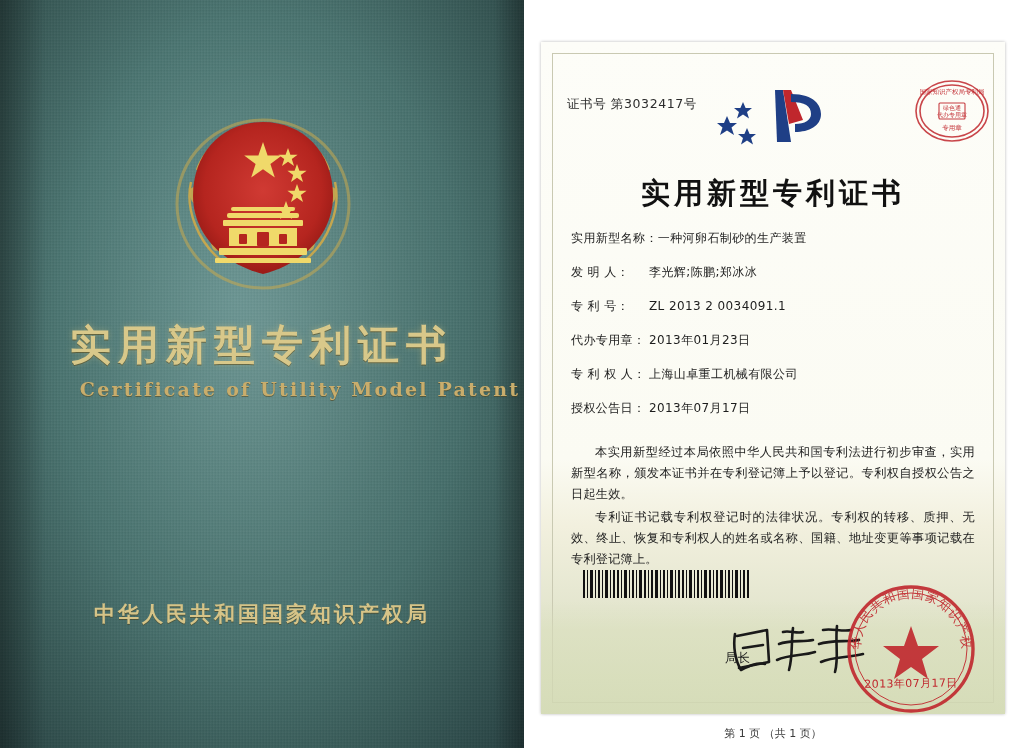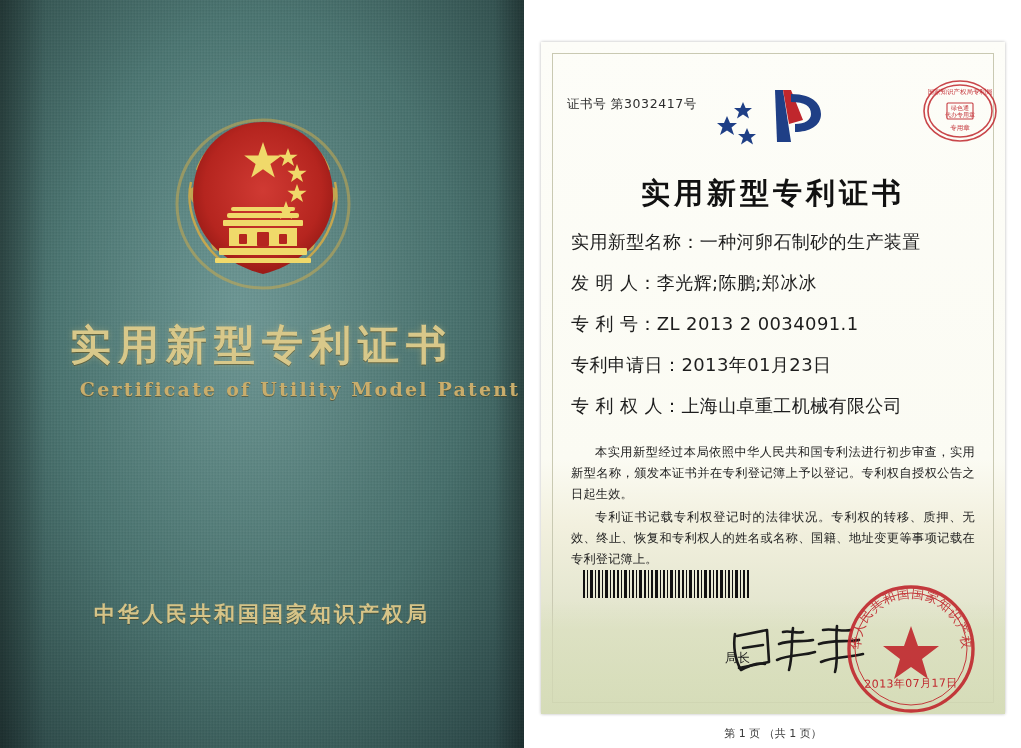--- a/index.html
+++ b/index.html
@@ -151,21 +151,21 @@
     font-family: "DejaVu Sans", "Liberation Sans", sans-serif;
     font-size: 12.5px;
     color: #2c2c2c;
     letter-spacing: 0.6px;
     text-align: center;
   }
 
   
   .seal-top {
     position: absolute;
-    right: 6px;
+    right: 14px;
     top: 30px;
     width: 78px;
     height: 78px;
     margin-left: 7px;
   }
 
   
   .cert-logo {
     position: absolute;
     left: 176px;
@@ -188,21 +188,21 @@
   }
 
   .fields {
     position: absolute;
     left: 30px;
     top: 188px;
     width: 404px;
   }
   .field-row {
     font-family: "DejaVu Sans", "Liberation Sans", sans-serif;
-    font-size: 18px;
+    font-size: 12px;
     color: #1d1d1d;
     margin-bottom: 17px;
     letter-spacing: 0.4px;
     white-space: nowrap;
   }
   .field-label {
     display: inline-block;
     min-width: 78px;
   }
   .field-value {
@@ -397,24 +397,27 @@
       <div class="field-row">
         <span class="field-label">实用新型名称：</span><span class="field-value">一种河卵石制砂的生产装置</span>
       </div>
       <div class="field-row">
         <span class="field-label">发 明 人：</span><span class="field-value">李光辉;陈鹏;郑冰冰</span>
       </div>
       <div class="field-row">
         <span class="field-label">专 利 号：</span><span class="field-value">ZL 2013 2 0034091.1</span>
       </div>
       <div class="field-row">
-        <span class="field-label">专利申请日：</span><span class="field-value">2013年01月23日</span>
+        <span class="field-label">代办专用章：</span><span class="field-value">2013年01月23日</span>
       </div>
       <div class="field-row">
         <span class="field-label">专 利 权 人：</span><span class="field-value">上海山卓重工机械有限公司</span>
+      </div>
+      <div class="field-row">
+        <span class="field-label">授权公告日：</span><span class="field-value">2013年07月17日</span>
       </div>
     </div>
 
     <div class="body-text">
       <p>本实用新型经过本局依照中华人民共和国专利法进行初步审查，实用新型名称，颁发本证书并在专利登记簿上予以登记。专利权自授权公告之日起生效。</p>
       <p>专利证书记载专利权登记时的法律状况。专利权的转移、质押、无效、终止、恢复和专利权人的姓名或名称、国籍、地址变更等事项记载在专利登记簿上。</p>
     </div>
 
     <div class="barcode">
       <svg viewBox="0 0 166 28" width="166" height="28">

